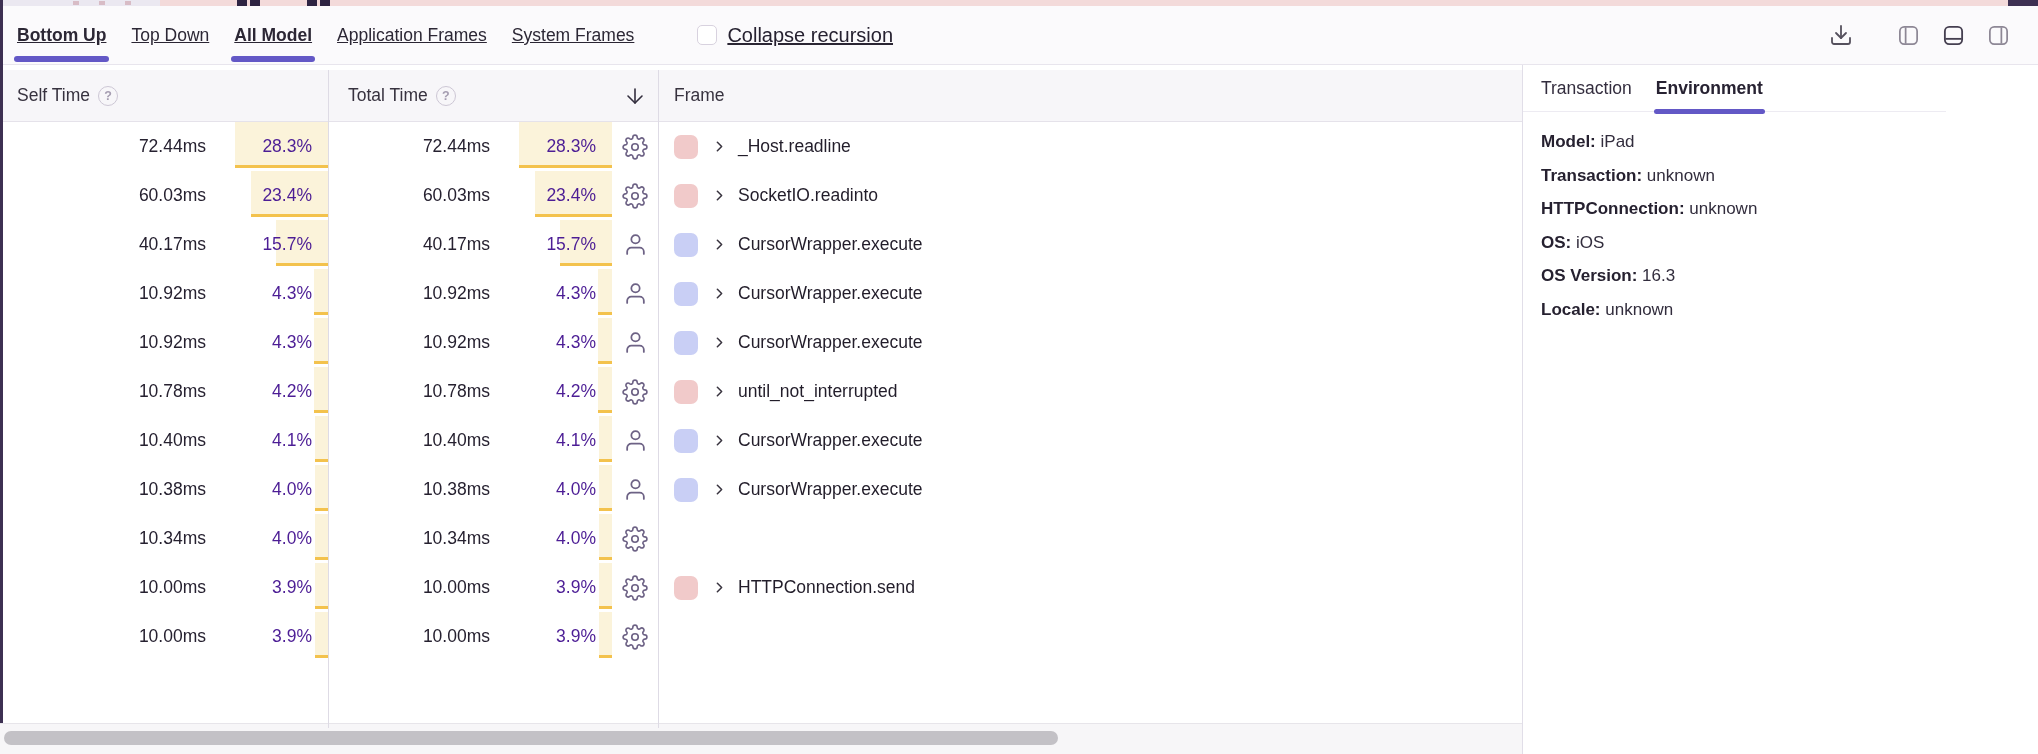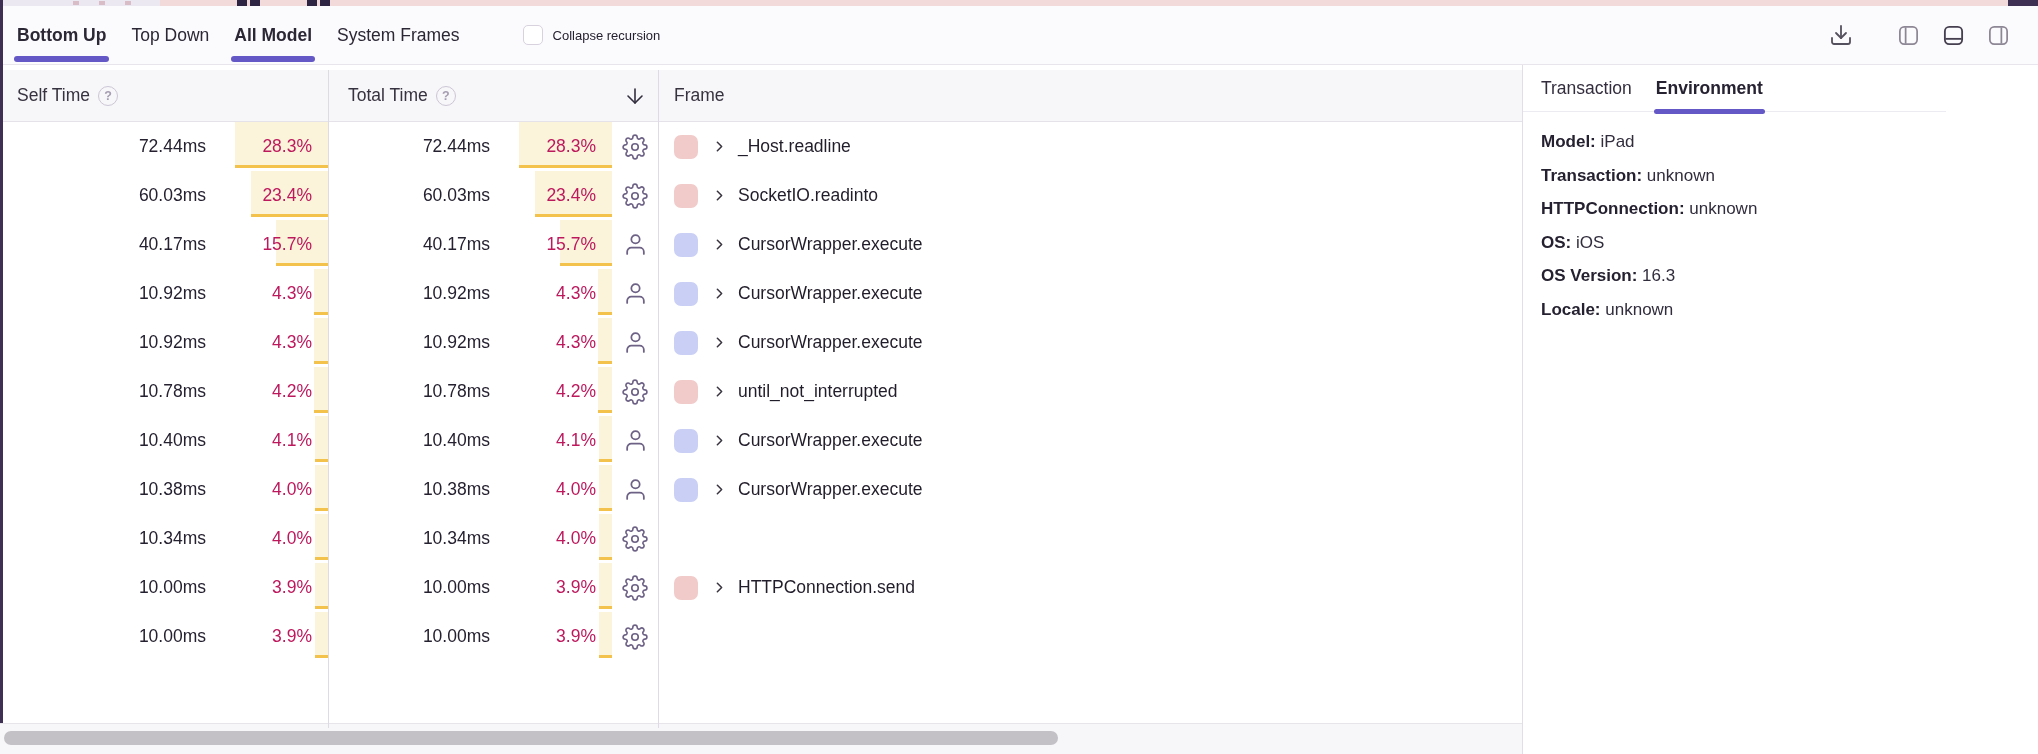--- a/index.html
+++ b/index.html
@@ -19,29 +19,29 @@
   .strip-seg-left { position:absolute; left:0; top:0; width:157px; height:6px; background:#ebe8f1; }
   .strip-mark { position:absolute; top:0; height:6px; width:10px; background:#2d2342; }
   .strip-tick { position:absolute; top:1px; height:4px; width:6px; background:#d8bcc6; }
   .strip-right { position:absolute; right:0; top:0; width:30px; height:6px; background:#3d3052; }
   .left-edge { position:absolute; left:0; top:0; width:3px; height:723px; background:#3d3052; }
 
   
   .toolbar {
     position:absolute; left:3px; top:6px; width:2035px; height:59px;
     background:#fbfafc; border-bottom:1px solid #e8e5ed;
-    display:flex; align-items:center; padding-left:14px;
+    display:flex; align-items:center; padding-left:14px;text-decoration:underline;
   }
   .tab { position:relative; height:100%; display:flex; align-items:center;
          font-size:17.5px; color:#2c2735; margin-right:25px; cursor:pointer; white-space:nowrap; }
   .tab.active { font-weight:bold; }
   .tab .underline { position:absolute; left:-3px; right:-3px; bottom:2px; height:6px; border-radius:3px; }
   .collapse-group { display:flex; align-items:center; margin-left:38px; }
   .checkbox { width:20px; height:20px; border:1.5px solid #d8d2df; border-radius:5px; background:#fff; cursor:pointer; }
-  .collapse-label { margin-left:10px; font-size:13px; color:#262130; }
+  .collapse-label { margin-left:10px; font-size:20px; color:#262130; }
   .toolbar-icons { margin-left:auto; display:flex; align-items:center; padding-right:28px; }
   .ticon { display:flex; align-items:center; cursor:pointer; margin-left:22px; }
   .ticon.download { margin-right:22px; }
 
   
   .table-area { position:absolute; left:3px; top:70px; width:1519px; height:658px; background:#fff; }
   .v-div { position:absolute; top:0; bottom:0; width:1px; background:#dedbe5; z-index:3; }
   .v-div.d1 { left:325px; } .v-div.d2 { left:655px; }
 
   .header-row { display:flex; height:52px; background:#f7f6f9; border-bottom:1px solid #e5e2ea;
@@ -55,21 +55,21 @@
   .sort { margin-left:auto; margin-right:11px; display:flex; cursor:pointer; }
 
   .row { display:flex; height:49px; align-items:stretch; font-size:17.5px; cursor:pointer; }
   .col-self { width:325px; display:flex; align-items:center; }
   .col-total { width:330px; display:flex; align-items:center; }
   .col-frame { flex:1; display:flex; align-items:center; padding-left:16px; }
   .time { flex:1; text-align:right; padding-right:12px; color:#262130; }
   .pct-cell { position:relative; width:110px; height:100%; display:flex; align-items:center;
               justify-content:flex-end; padding-right:16px; flex:none; }
   .pct-bar { position:absolute; right:0; top:0; height:46px; z-index:0; }
-  .pct { position:relative; z-index:1; color:#be185d; }
+  .pct { position:relative; z-index:1; color:#4c1d95; }
   .icon-zone { width:46px; display:flex; align-items:center; justify-content:center; flex:none; }
   .swatch { width:24px; height:24px; border-radius:7px; flex:none; }
   .chev { display:flex; margin-left:13px; }
   .frame-name { margin-left:10px; color:#221d2a; }
 
   
   .bottom-bar { position:absolute; left:0; top:723px; width:1522px; height:31px;
                 background:#f7f6f8; border-top:1px solid #e7e5ea; }
   .thumb { position:absolute; left:4px; top:7px; width:1054px; height:14px; border-radius:7px; background:#c3c1c6; cursor:pointer; }
 
@@ -105,20 +105,23 @@
       <div class="tab active">
         <span>Bottom Up</span>
         <span class="underline" style="background:#6358c6"></span>
       </div>
       <div class="tab">
         <span>Top Down</span>
       </div>
       <div class="tab active">
         <span>All Model</span>
         <span class="underline" style="background:#6358c6"></span>
+      </div>
+      <div class="tab">
+        <span>Application Frames</span>
       </div>
       <div class="tab">
         <span>System Frames</span>
       </div>
     </div>
   <div class="collapse-group">
     <span class="checkbox"></span>
     <span class="collapse-label">Collapse recursion</span>
   </div>
   <div class="toolbar-icons">

